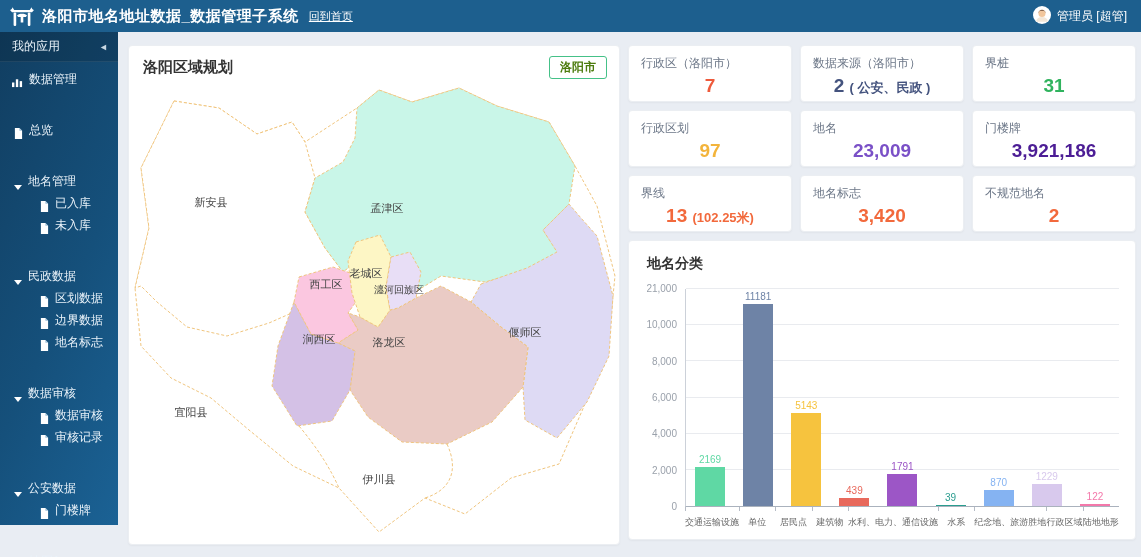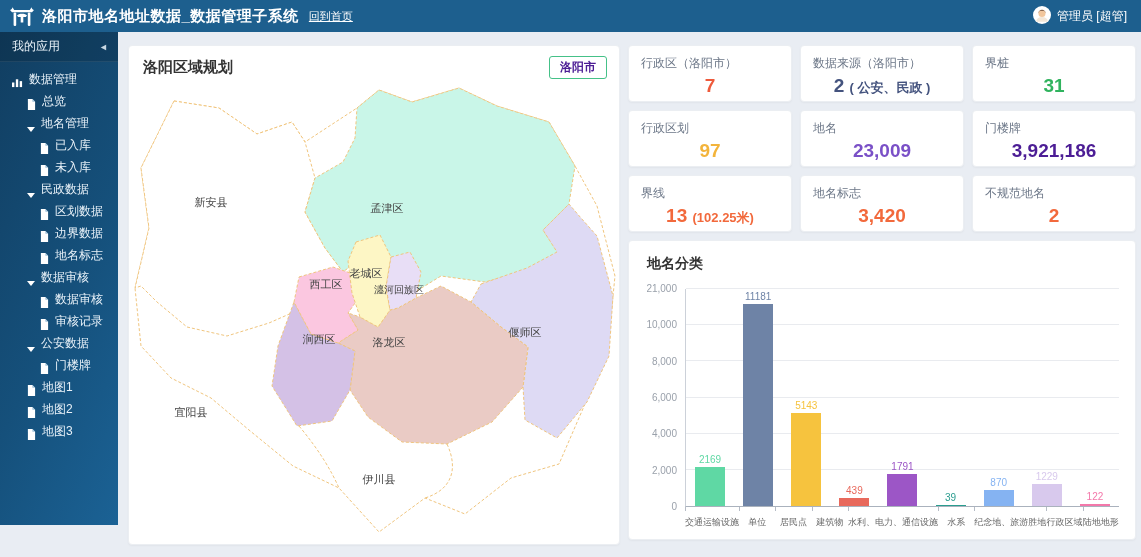--- a/index.html
+++ b/index.html
@@ -18,34 +18,34 @@
   
   .layout { display:flex; height:493px;border-radius:16px; }
   aside { width:118px; background:linear-gradient(115deg,#113e61 0%,#15507b 55%,#1b6295 100%);
     color:#e9f2f9; font-size:12px; flex-shrink:0; }
   .side-section { height:30px; display:flex; align-items:center; justify-content:space-between;
     padding:0 10px 0 12px; background:rgba(0,0,0,.14); border-bottom:1px solid rgba(255,255,255,.08);
     cursor:pointer; }
   .collapse { font-size:9px; opacity:.85; }
   nav { padding-top:4px; }
   .side-item { height:22px; display:flex; align-items:flex-end; gap:6px; cursor:pointer; white-space:nowrap; }
-  .lv0 { padding-left:12px; } .lv1 { padding-left:27px; } .lv2 { padding-left:40px; }
+  .lv0 { padding-left:12px; } .lv1 { padding-left:14px;margin-top:29px; } .lv2 { padding-left:40px; }
   .caret { width:0; height:0; border-left:4px solid transparent; border-right:4px solid transparent;
     border-top:5px solid #fff; display:inline-block; }
   .icon { display:flex; align-items:center; }
 
   main { flex:1; display:flex; gap:8px; padding:13px 5px 12px 10px; }
   .card { background:#fff; border:1px solid #ebeef2; border-radius:4px;
     box-shadow:0 1px 2px rgba(0,0,0,.04); }
 
   
   .map-card { width:492px; height:500px; position:relative; overflow:hidden; }
   .map-title { position:absolute; top:12px; left:14px; font-size:15px; font-weight:bold; color:#333; z-index:2; }
   .badge { position:absolute; top:10px; right:12px; z-index:2; font-size:12px; font-weight:bold;
-    color:#4c1d95; border:1px solid #45c188; border-radius:3px; padding:2px 10px; background:#fff; cursor:pointer; }
+    color:#4d7c0f; border:1px solid #45c188; border-radius:3px; padding:2px 10px; background:#fff; cursor:pointer; }
   .map-card svg { position:absolute; inset:0; }
   .map-card svg text { font-size:11px; fill:#444; text-anchor:middle;
     font-family:"Liberation Sans","DejaVu Sans",sans-serif; }
 
   
   .right-col { flex:1; display:flex; flex-direction:column; gap:8px; }
   .stats-grid { display:grid; grid-template-columns:repeat(3,1fr); grid-auto-rows:57px; gap:8px; }
   .stat-card { padding:9px 12px; }
   .stat-label { font-size:12px; color:#6b7687; }
   .stat-value { text-align:center; font-size:19px; font-weight:bold; margin-top:3px; }

